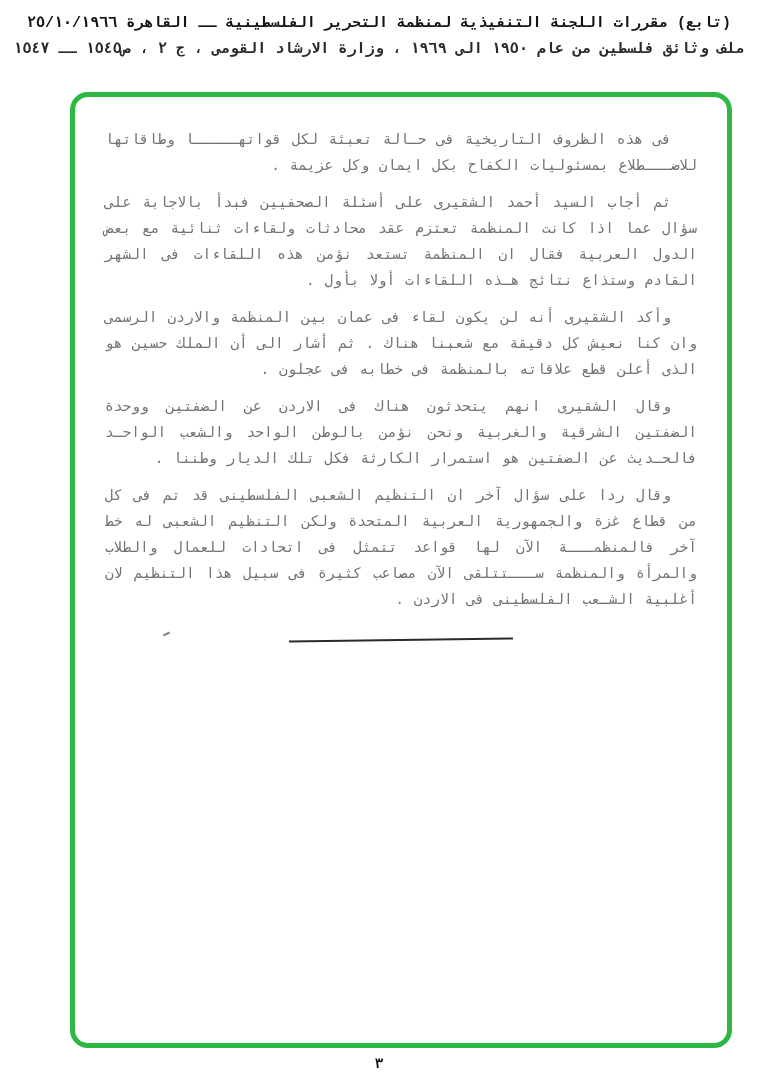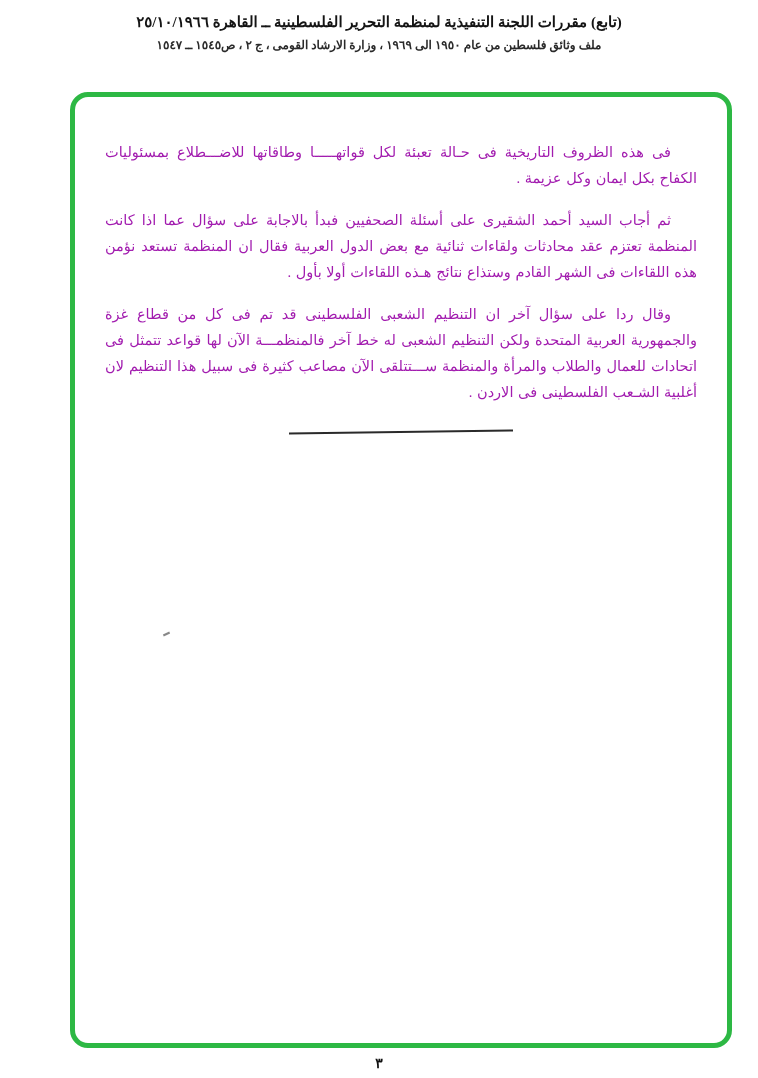--- a/index.html
+++ b/index.html
@@ -5,57 +5,57 @@
   html, body {
     margin: 0;
     padding: 0;
     background: #ffffff;
   }
   .page {
     position: relative;
     width: 758px;
     height: 1078px;
     background: #ffffff;
-    font-family: Liberation Serif, serif;
+    font-family: Liberation Mono, monospace;
     overflow: hidden;
   }
   .doc-header {
     direction: rtl;
     text-align: center;
     padding-top: 13px;
     color: #141414;
   }
   .doc-header .line1 {
     font-size: 15px;
     font-weight: bold;
     letter-spacing: 0.2px;
   }
   .doc-header .line2 {
-    font-size: 12px;
+    font-size: 15px;
     margin-top: 7px;
     color: #2a2a2a;
     font-weight: bold;
   }
   .green-box {
     position: absolute;
     left: 70px;
     top: 92px;
     width: 662px;
     height: 956px;
     box-sizing: border-box;
     border: 5px solid #2db844;
     border-radius: 18px;
     padding: 26px 30px 20px 30px;
     direction: rtl;
   }
   .green-box p {
-    margin: 16px 0 11px 0;
+    margin: 4px 0 11px 0;
     font-size: 14.5px;
     line-height: 26px;
-    color: #a21caf;
+    color: #737373;
     text-align: justify;
     text-indent: 26px;
     word-spacing: 1px;
   }
   .divider {
     width: 224px;
     height: 0;
     border-top: 2px solid #2a2a2a;
     margin: 26px auto 0 auto;
     transform: rotate(-0.8deg);
@@ -87,20 +87,22 @@
 <div class="page">
 
   <div class="doc-header">
     <div class="line1">(تابع) مقررات اللجنة التنفيذية لمنظمة التحرير الفلسطينية ــ القاهرة ٢٥/١٠/١٩٦٦</div>
     <div class="line2">ملف وثائق فلسطين من عام ١٩٥٠ الى ١٩٦٩ ، وزارة الارشاد القومى ، ج ٢ ، ص١٥٤٥ ــ ١٥٤٧</div>
   </div>
 
   <div class="green-box" style="border-color: rgb(45, 184, 68);">
     <p>فى هذه الظروف التاريخية فى حـالة تعبئة لكل قواتهـــــا وطاقاتها للاضـــطلاع بمسئوليات الكفاح بكل ايمان وكل عزيمة .</p>
     <p>ثم أجاب السيد أحمد الشقيرى على أسئلة الصحفيين فبدأ بالاجابة على سؤال عما اذا كانت المنظمة تعتزم عقد محادثات ولقاءات ثنائية مع بعض الدول العربية فقال ان المنظمة تستعد نؤمن هذه اللقاءات فى الشهر القادم وستذاع نتائج هـذه اللقاءات أولا بأول .</p>
+    <p>وأكد الشقيرى أنه لن يكون لقاء فى عمان بين المنظمة والاردن الرسمى وان كنا نعيش كل دقيقة مع شعبنا هناك . ثم أشار الى أن الملك حسين هو الذى أعلن قطع علاقاته بالمنظمة فى خطابه فى عجلون .</p>
+    <p>وقال الشقيرى انهم يتحدثون هناك فى الاردن عن الضفتين ووحدة الضفتين الشرقية والغربية ونحن نؤمن بالوطن الواحد والشعب الواحـد فالحـديث عن الضفتين هو استمرار الكارثة فكل تلك الديار وطننا .</p>
     <p>وقال ردا على سؤال آخر ان التنظيم الشعبى الفلسطينى قد تم فى كل من قطاع غزة والجمهورية العربية المتحدة ولكن التنظيم الشعبى له خط آخر فالمنظمـــة الآن لها قواعد تتمثل فى اتحادات للعمال والطلاب والمرأة والمنظمة ســـتتلقى الآن مصاعب كثيرة فى سبيل هذا التنظيم لان أغلبية الشـعب الفلسطينى فى الاردن .</p>
 
     <div class="divider"></div>
     <div class="stray-mark"></div>
   </div>
 
   <div class="page-number">٣</div>
 
 </div>
 

